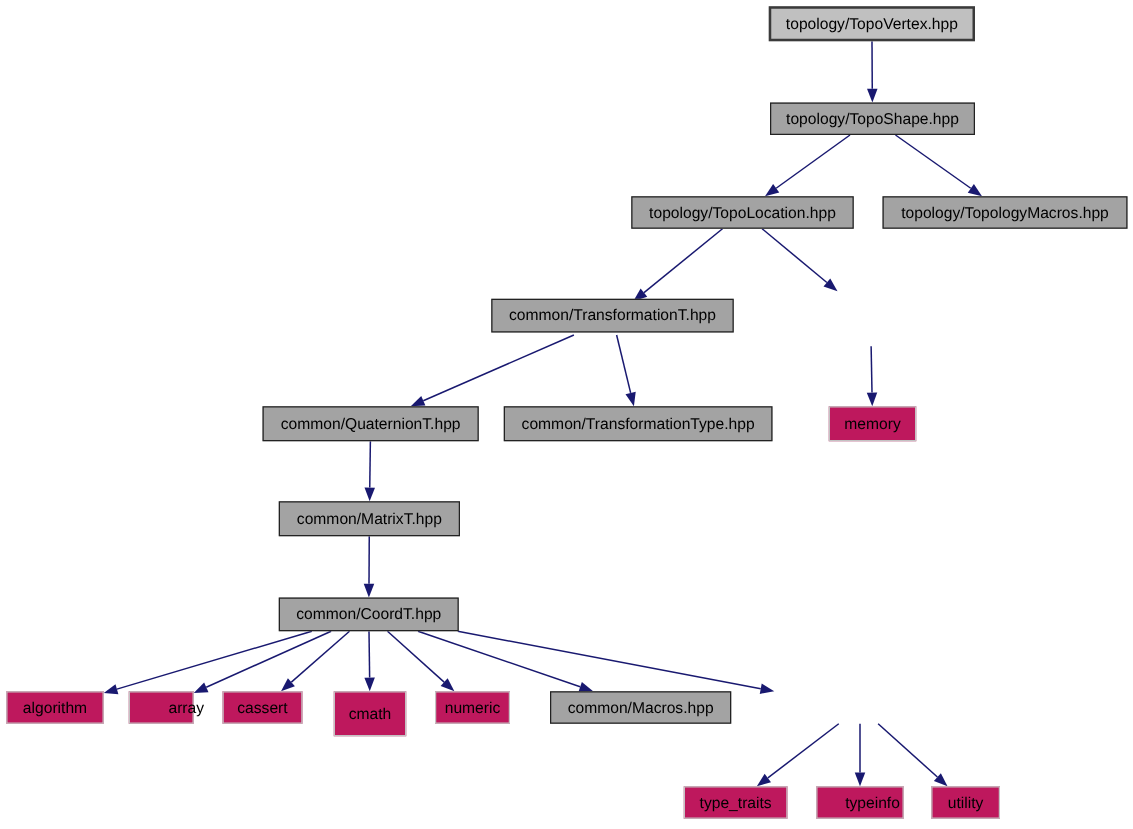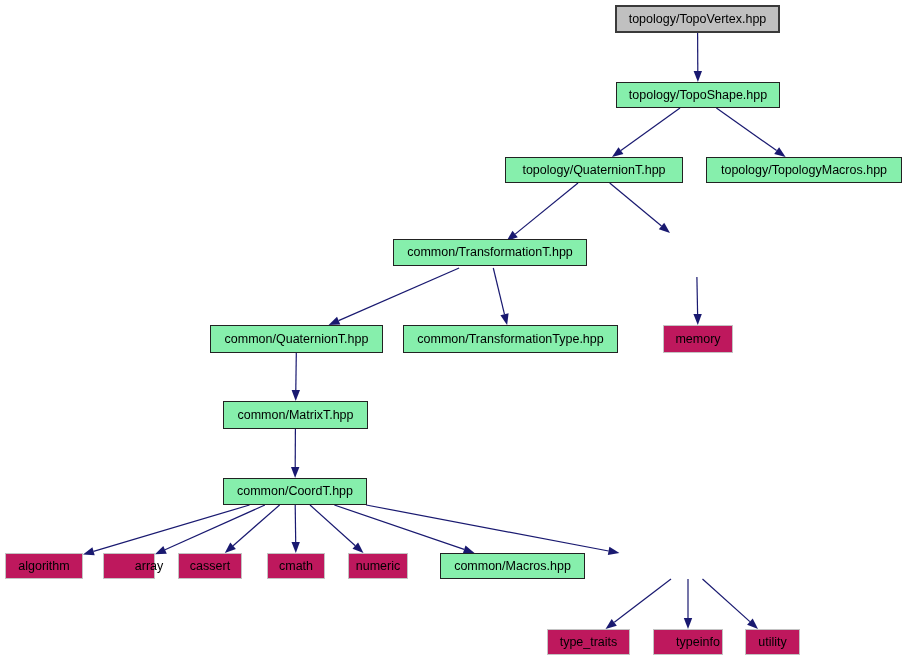--- a/index.html
+++ b/index.html
@@ -44,21 +44,21 @@
     color: #000000;
     white-space: pre-line;
     cursor: pointer;
     background: #ffffff;
   }
   .node.root {
     background: #c0c0c0;
     border: 2px solid #3a3a3a;
   }
   .node.hpp {
-    background: #86efac;
+    background: #a3a3a3;
     border: 1px solid #222222;
   }
   .node.sys {
     background: #be185d;
     border: 1px solid #c3c3c3;
   }
 </style>
 </head>
 <body>
 
@@ -101,31 +101,31 @@
       <line x1="671.0" y1="579.0" x2="614.3" y2="622.3" stroke="#191970" stroke-width="1.2"></line>
       <polygon points="605.5,629.0 611.7,619.0 616.8,625.7" fill="#191970"></polygon>
       <line x1="688.0" y1="579.0" x2="688.0" y2="618.0" stroke="#191970" stroke-width="1.2"></line>
       <polygon points="688.0,629.0 683.8,618.0 692.2,618.0" fill="#191970"></polygon>
       <line x1="702.5" y1="579.0" x2="749.9" y2="621.6" stroke="#191970" stroke-width="1.2"></line>
       <polygon points="758.0,629.0 747.1,624.8 752.7,618.5" fill="#191970"></polygon>
     </svg>
   <div id="nodes-layer">
       <div class="node root" style="left: 615px; top: 5px; width: 165px; height: 28px;">topology/TopoVertex.hpp</div>
       <div class="node hpp" style="left: 616px; top: 82px; width: 164px; height: 26px;">topology/TopoShape.hpp</div>
-      <div class="node hpp" style="left: 505px; top: 157px; width: 178px; height: 26px;">topology/QuaternionT.hpp</div>
+      <div class="node hpp" style="left: 505px; top: 157px; width: 178px; height: 26px;">topology/TopoLocation.hpp</div>
       <div class="node hpp" style="left: 706px; top: 157px; width: 196px; height: 26px;">topology/TopologyMacros.hpp</div>
       <div class="node hpp" style="left: 393px; top: 239px; width: 194px; height: 27px;">common/TransformationT.hpp</div>
       <div class="node hpp" style="left: 403px; top: 325px; width: 215px; height: 28px;">common/TransformationType.hpp</div>
       <div class="node sys" style="left: 663px; top: 325px; width: 70px; height: 28px;">memory</div>
       <div class="node hpp" style="left: 210px; top: 325px; width: 173px; height: 28px;">common/QuaternionT.hpp</div>
       <div class="node hpp" style="left: 223px; top: 401px; width: 145px; height: 28px;">common/MatrixT.hpp</div>
       <div class="node hpp" style="left: 223px; top: 478px; width: 144px; height: 27px;">common/CoordT.hpp</div>
       <div class="node sys" style="left: 5px; top: 553px; width: 78px; height: 26px;">algorithm</div>
       <div class="node sys" style="left: 103px; top: 553px; width: 52px; height: 26px; padding-left: 40px;">array</div>
       <div class="node sys" style="left: 178px; top: 553px; width: 64px; height: 26px;">cassert</div>
-      <div class="node sys" style="left: 267px; top: 553px; width: 58px; height: 26px;">cmath</div>
+      <div class="node sys" style="left: 267px; top: 553px; width: 58px; height: 36px;">cmath</div>
       <div class="node sys" style="left: 348px; top: 553px; width: 60px; height: 26px;">numeric</div>
       <div class="node hpp" style="left: 440px; top: 553px; width: 145px; height: 26px;">common/Macros.hpp</div>
       <div class="node sys" style="left: 547px; top: 629px; width: 83px; height: 26px;">type_traits</div>
       <div class="node sys" style="left: 653px; top: 629px; width: 70px; height: 26px; padding-left: 20px;">typeinfo</div>
       <div class="node sys" style="left: 745px; top: 629px; width: 55px; height: 26px;">utility</div>
     </div>
 </div>
 
 </body></html>

